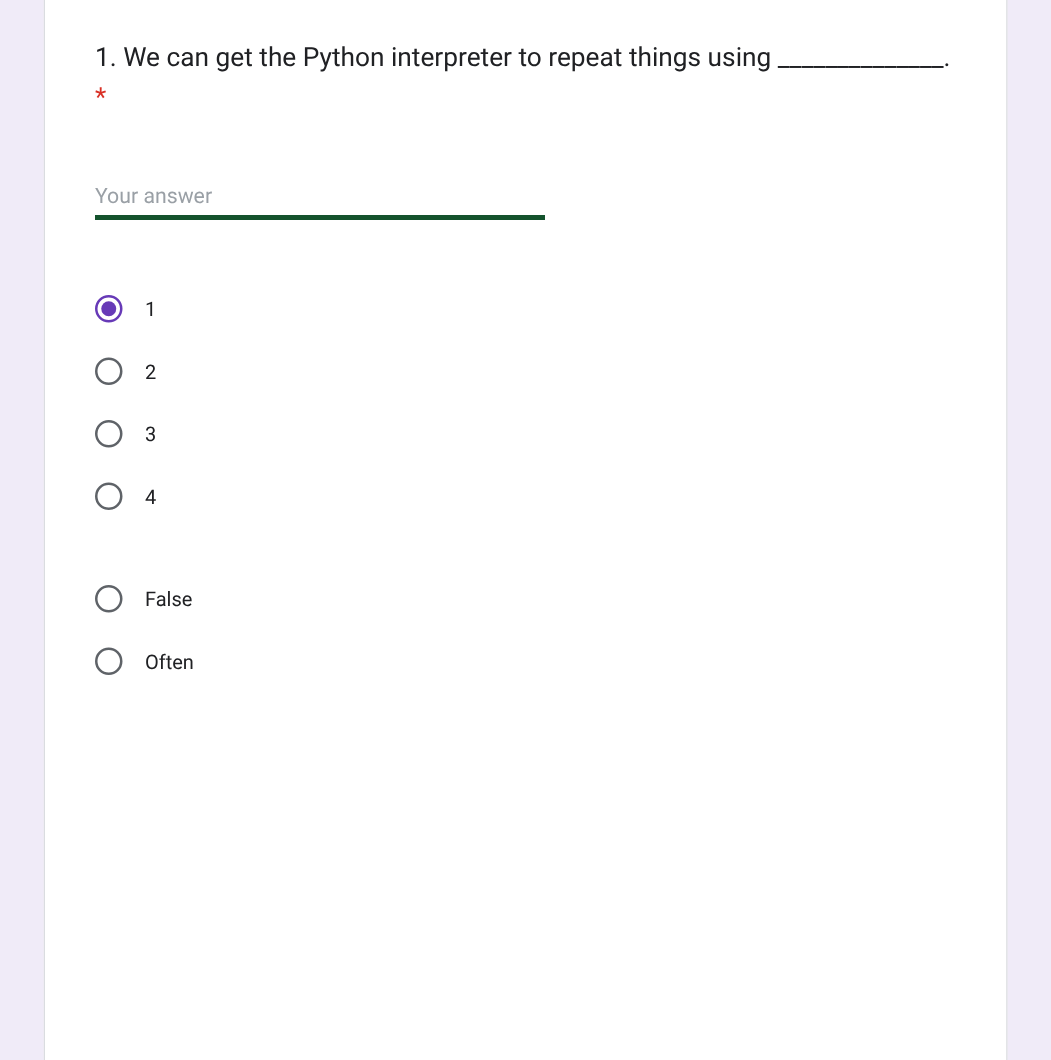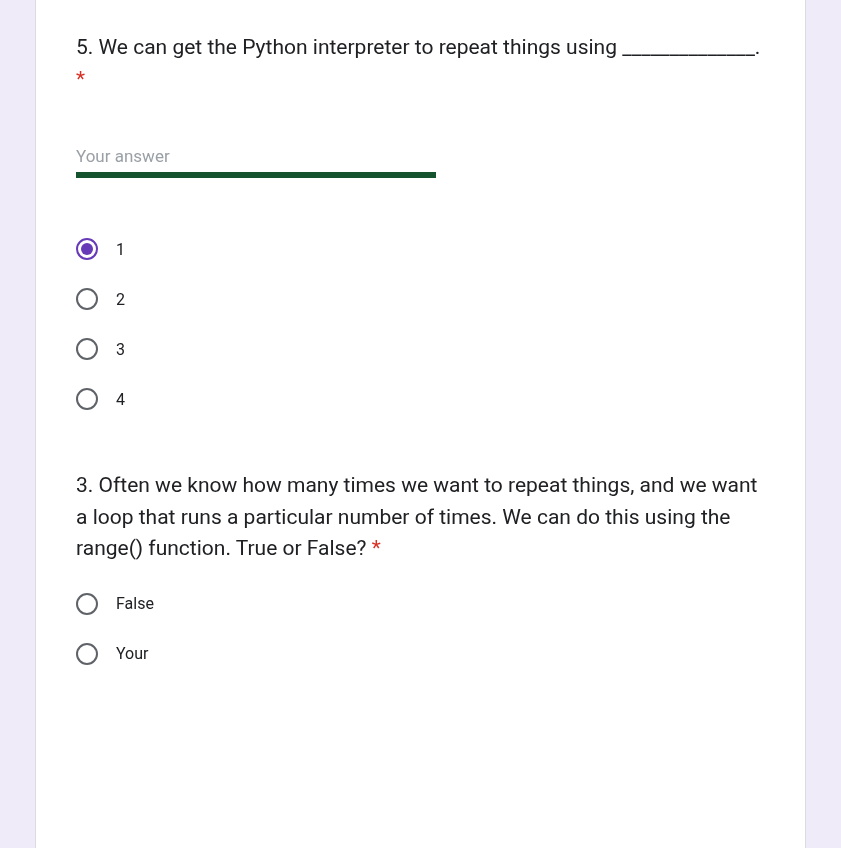--- a/index.html
+++ b/index.html
@@ -31,21 +31,21 @@
       color: #202124;
       line-height: 1.5;
       margin-bottom: 12px;
       font-weight: 400;
     }
     .required {
       color: #d93025;
     }
     .answer-input {
       border: none;
-      border-bottom: 6px solid #14532d;
+      border-bottom: 4px solid #14532d;
       font-size: 16px;
       color: #70757a;
       padding: 8px 0 6px 0;
       width: 360px;
       outline: none;
       font-family: inherit;
       margin-top: 32px;
     }
     .answer-input::placeholder {
       color: #9aa0a6;
@@ -88,21 +88,21 @@
       color: #202124;
     }
   </style>
 </head>
 <body>
 
 <div class="form-container">
 
   <div class="question">
     <div class="question-title">
-      <span>5. We can get the Python interpreter to repeat things using ______________.</span>
+      <span>1. We can get the Python interpreter to repeat things using ______________.</span>
       <span class="required">*</span>
     </div>
     <input type="text" class="answer-input" placeholder="Your answer" style="">
   </div>
 
   <div class="question">
     <div class="options">
       <div class="option-row">
         <div class="radio selected"></div>
         <span class="option-label">1</span>
@@ -116,29 +116,25 @@
         <span class="option-label">3</span>
       </div>
       <div class="option-row">
         <div class="radio"></div>
         <span class="option-label">4</span>
       </div>
     </div>
   </div>
 
   <div class="question">
-    <div class="question-title">
-      <span>3. Often we know how many times we want to repeat things, and we want a loop that runs a particular number of times. We can do this using the range() function. True or False?</span>
-      <span class="required">*</span>
-    </div>
     <div class="options">
       <div class="option-row">
         <div class="radio"></div>
         <span class="option-label">False</span>
       </div>
       <div class="option-row">
         <div class="radio"></div>
-        <span class="option-label">Your</span>
+        <span class="option-label">Often</span>
       </div>
     </div>
   </div>
 
 </div>
 
 </body></html>

